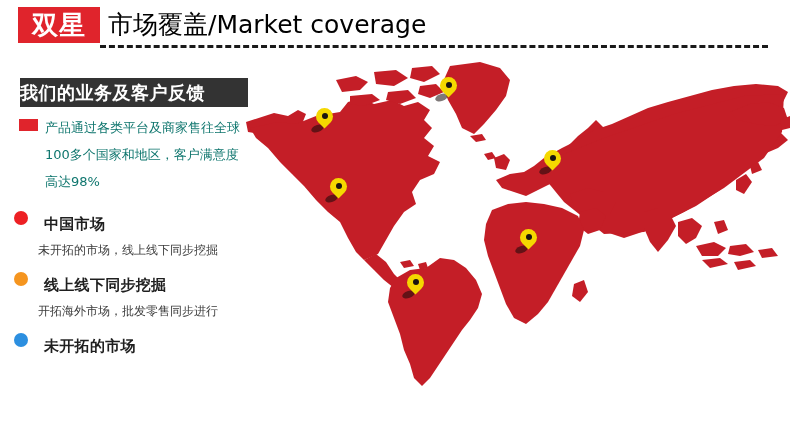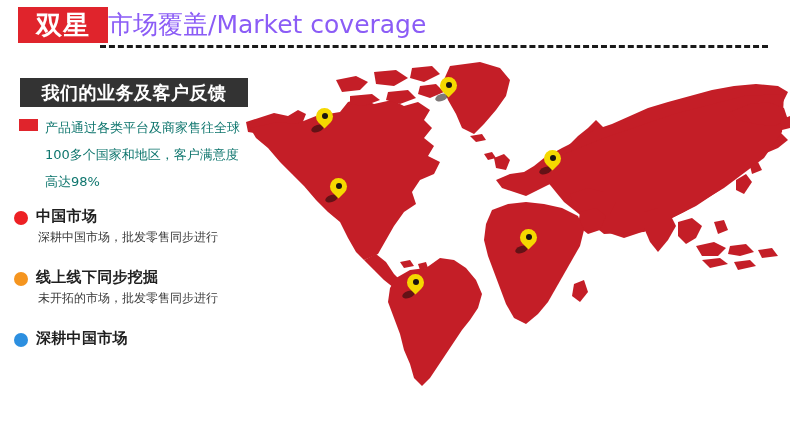--- a/index.html
+++ b/index.html
@@ -16,35 +16,35 @@
 
   
   #header {
     position: absolute;
     left: 0; top: 0;
     width: 790px; height: 56px;
   }
   #logo-badge {
     position: absolute;
     left: 18px; top: 7px;
-    width: 90px; height: 36px;
+    width: 82px; height: 36px;
     background: #E0242C;
     color: #ffffff;
     font-size: 26px;
     font-weight: bold;
     letter-spacing: 1px;
     text-align: center;
     line-height: 36px;
     font-family: "DejaVu Sans", "Liberation Sans", sans-serif;
   }
   #page-title {
     position: absolute;
     left: 108px; top: 8px;
     font-size: 25px;
-    color: #8b5cf6;
+    color: #000000;
     line-height: 34px;
     white-space: nowrap;
     font-family: "DejaVu Sans", "Liberation Sans", sans-serif;
   }
   #title-divider {
     position: absolute;
     left: 100px; top: 45px;
     width: 668px; height: 0;
     border-top: 3px dashed #1a1a1a;
   }
@@ -57,21 +57,20 @@
   }
   #section-heading {
     position: absolute;
     left: 20px; top: 18px;
     width: 228px; height: 29px;
     background: #333333;
     color: #ffffff;
     font-size: 18px;
     font-weight: bold;
     line-height: 29px;
-    text-align: center;
     letter-spacing: 0.5px;
     font-family: "DejaVu Sans", "Liberation Sans", sans-serif;
   }
 
   #intro-block {
     position: absolute;
     left: 19px; top: 54px;
     width: 232px;
   }
   #intro-bullet {
@@ -94,21 +93,21 @@
     left: 14px;
     width: 250px;
   }
   .legend-dot {
     position: absolute;
     left: 0; top: 5px;
     width: 14px; height: 14px;
     border-radius: 50%;
   }
   .legend-title {
-    margin: 0;
+    margin: 8px;
     padding-left: 22px;
     font-size: 15px;
     font-weight: bold;
     color: #1f1f1f;
     line-height: 20px;
     letter-spacing: 0.3px;
     font-family: "DejaVu Sans", "Liberation Sans", sans-serif;
   }
   .legend-desc {
     margin: 3px 0 0 0;
@@ -166,32 +165,32 @@
   <div id="section-heading">我们的业务及客户反馈</div>
 
   <div id="intro-block">
     <span id="intro-bullet"></span>
     <p id="intro-text">产品通过各类平台及商家售往全球100多个国家和地区，客户满意度高达98%</p>
   </div>
 
   <div class="legend-item" style="top:146px">
     <span class="legend-dot" style="background:#ED2024"></span>
     <p class="legend-title">中国市场</p>
-    <p class="legend-desc">深耕中国市场，批发零售同步进行</p>
+    <p class="legend-desc">未开拓的市场，线上线下同步挖掘</p>
   </div>
 
   <div class="legend-item" style="top:207px">
     <span class="legend-dot" style="background:#F5951F"></span>
     <p class="legend-title">线上线下同步挖掘</p>
-    <p class="legend-desc">未开拓的市场，批发零售同步进行</p>
+    <p class="legend-desc">开拓海外市场，批发零售同步进行</p>
   </div>
 
   <div class="legend-item" style="top:268px">
     <span class="legend-dot" style="background:#2C8FE0"></span>
-    <p class="legend-title">深耕中国市场</p>
+    <p class="legend-title">未开拓的市场</p>
   </div>
 
 </div>
 
 <div id="map-wrap">
   <svg id="map-svg" viewBox="0 0 546 330">
     <g fill="#C41E27">
 
       <path d="M2 60 L30 51 L44 54 L54 48 L62 52 L58 62 L44 68 L30 66 L18 72 L4 70 Z"></path>
 

